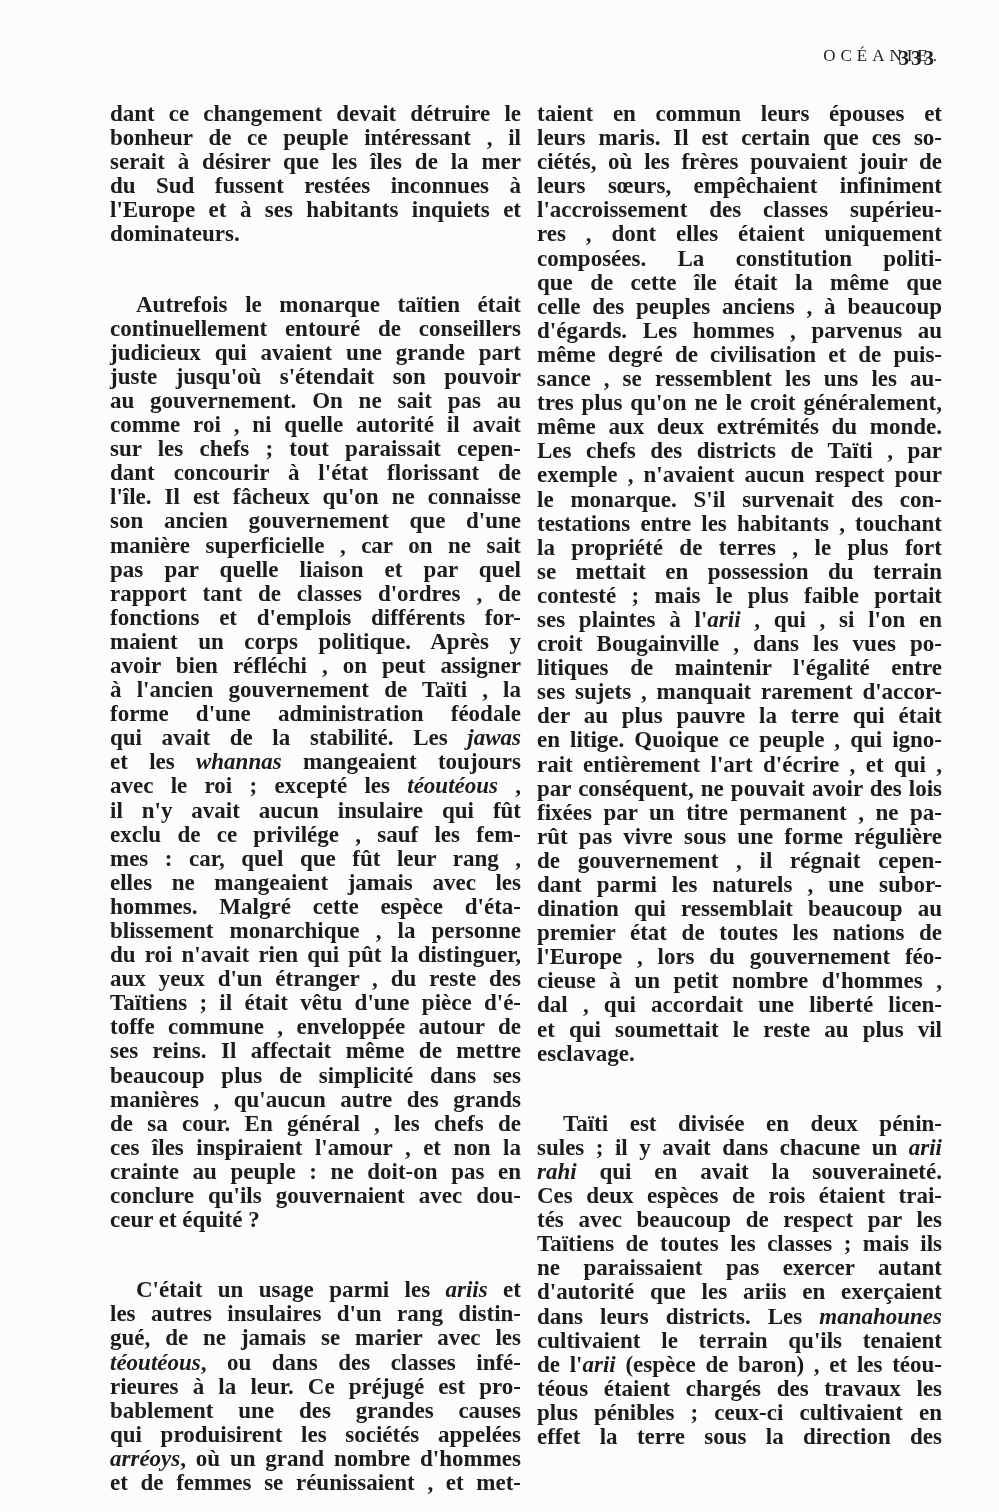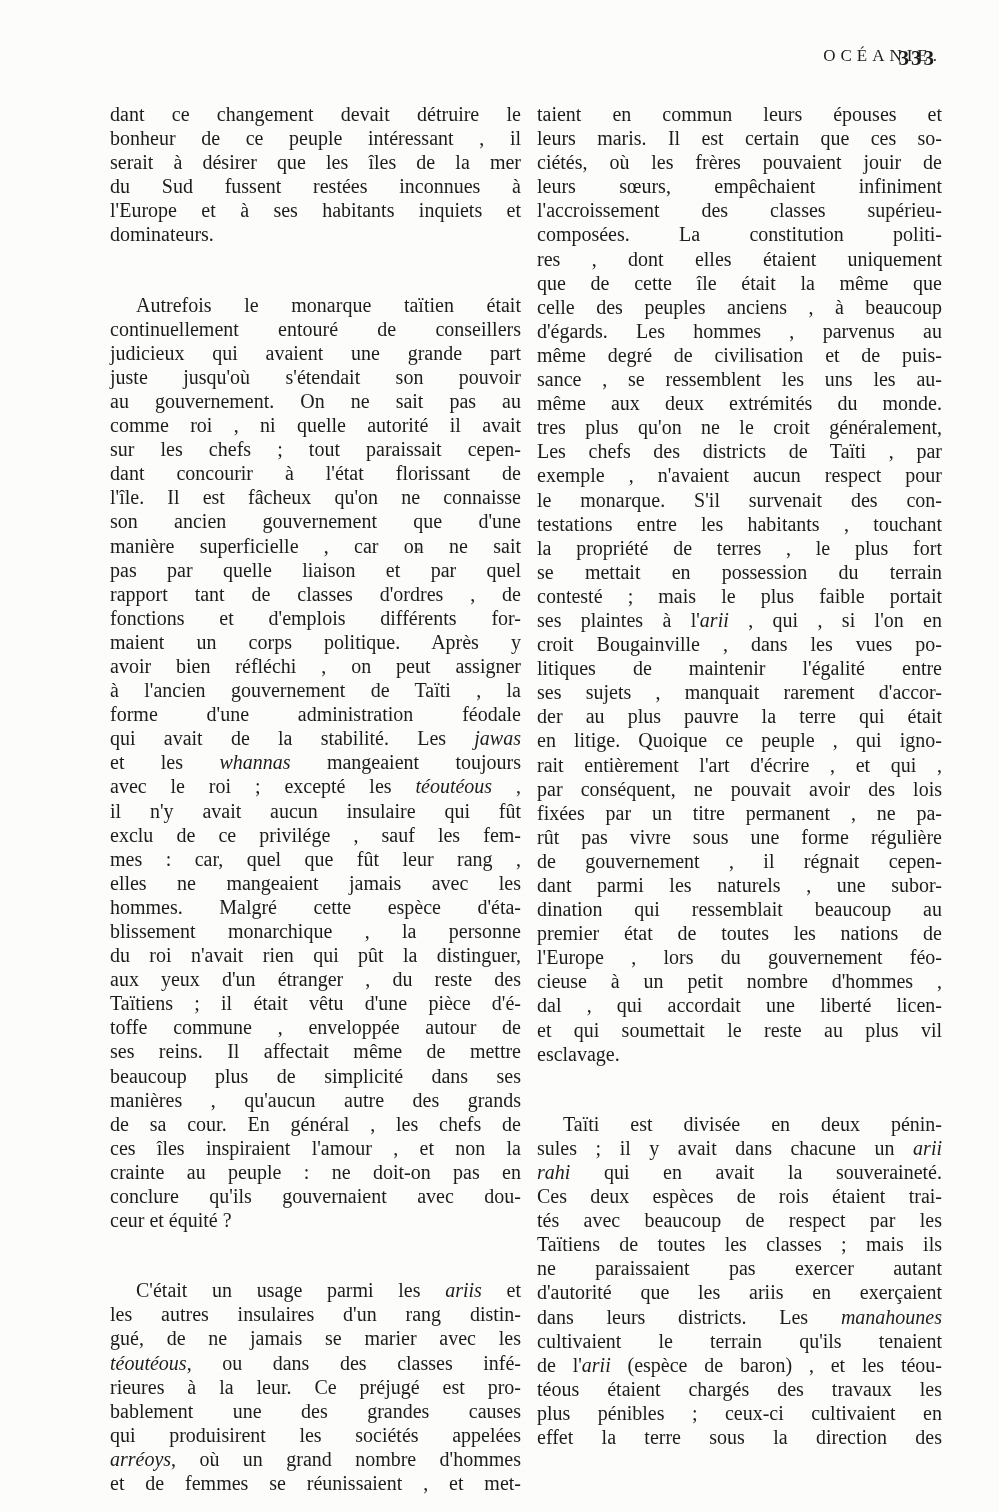--- a/index.html
+++ b/index.html
@@ -35,22 +35,23 @@
     top: 0;
     font-size: 21px;
     font-weight: 700;
     letter-spacing: 2px;
   }
   .columns {
     display: flex;
     gap: 16px;
   }
   .column {
-    font-size: 20px;
+    font-size: 23px;
     line-height: 24.1px;
+    font-weight: bold;
   }
   .column.left  { width: 412px; }
   .column.right { width: 406px; }
   .line {
     text-align: justify;
     text-align-last: justify;
     white-space: nowrap;
   }
   .line.para-end {
     text-align-last: left;
@@ -133,29 +134,29 @@
         <div class="line"><span>qui produisirent les sociétés appelées</span></div>
         <div class="line"><i>arréoys</i><span>, où un grand nombre d'hommes</span></div>
         <div class="line"><span>et de femmes se réunissaient , et met-</span></div>
       </div>
     <div class="column right">
         <div class="line"><span>taient en commun leurs épouses et</span></div>
         <div class="line"><span>leurs maris. Il est certain que ces so-</span></div>
         <div class="line"><span>ciétés, où les frères pouvaient jouir de</span></div>
         <div class="line"><span>leurs sœurs, empêchaient infiniment</span></div>
         <div class="line"><span>l'accroissement des classes supérieu-</span></div>
+        <div class="line"><span>res , dont elles étaient uniquement</span></div>
         <div class="line"><span>composées. La constitution politi-</span></div>
-        <div class="line"><span>res , dont elles étaient uniquement</span></div>
         <div class="line"><span>que de cette île était la même que</span></div>
         <div class="line"><span>celle des peuples anciens , à beaucoup</span></div>
         <div class="line"><span>d'égards. Les hommes , parvenus au</span></div>
         <div class="line"><span>même degré de civilisation et de puis-</span></div>
         <div class="line"><span>sance , se ressemblent les uns les au-</span></div>
+        <div class="line"><span>tres plus qu'on ne le croit généralement,</span></div>
         <div class="line"><span>même aux deux extrémités du monde.</span></div>
-        <div class="line"><span>tres plus qu'on ne le croit généralement,</span></div>
         <div class="line"><span>Les chefs des districts de Taïti , par</span></div>
         <div class="line"><span>exemple , n'avaient aucun respect pour</span></div>
         <div class="line"><span>le monarque. S'il survenait des con-</span></div>
         <div class="line"><span>testations entre les habitants , touchant</span></div>
         <div class="line"><span>la propriété de terres , le plus fort</span></div>
         <div class="line"><span>se mettait en possession du terrain</span></div>
         <div class="line"><span>contesté ; mais le plus faible portait</span></div>
         <div class="line"><span>ses plaintes à l'</span><i>arii</i><span> , qui , si l'on en</span></div>
         <div class="line"><span>croit Bougainville , dans les vues po-</span></div>
         <div class="line"><span>litiques de maintenir l'égalité entre</span></div>

